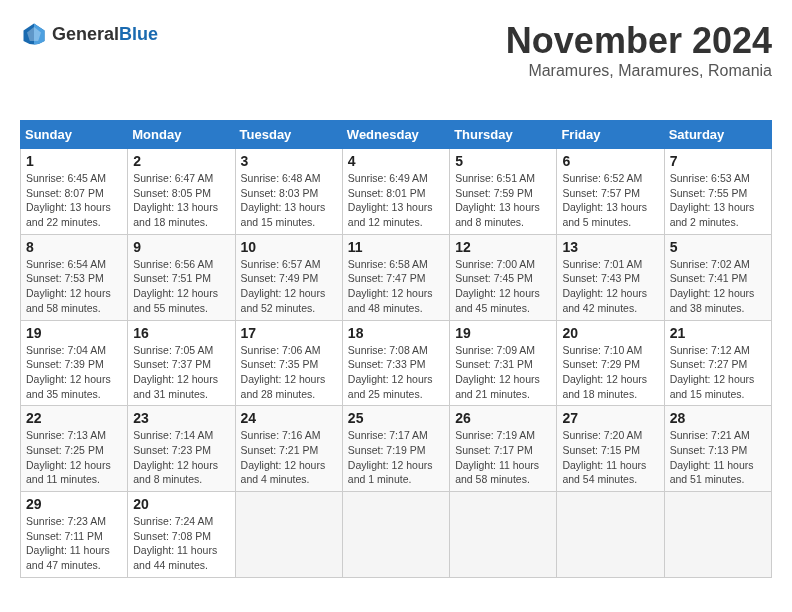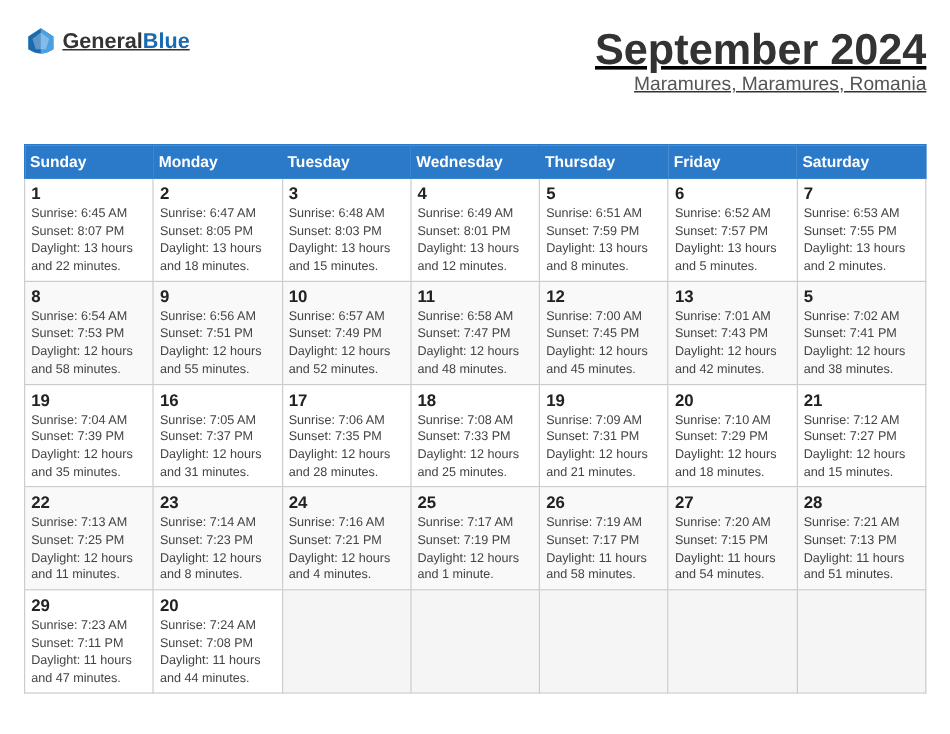--- a/index.html
+++ b/index.html
@@ -8,21 +8,20 @@
       background: #fff;
       width: 792px;
       min-height: 612px;
       padding: 20px;
     }
     .header-area {
       display: flex;
       justify-content: space-between;
       align-items: flex-start;
       margin-bottom: 10px;
-      text-decoration: underline;
     }
     .logo {
       display: flex;
       align-items: center;
       gap: 4px;
     }
     .logo-text-general { font-size: 18px; font-weight: bold; color: #333; }
     .logo-text-blue { font-size: 18px; font-weight: bold; color: #1a6ab0; }
     .logo-icon {
       width: 28px;
@@ -87,21 +86,21 @@
     <svg class="logo-icon" viewBox="0 0 40 40">
       <path d="M20 5 L35 15 L35 30 Q20 40 5 30 L5 15 Z" fill="#1a6ab0"></path>
       <path d="M20 5 L35 15 L35 30 Q27 35 20 35 L20 5Z" fill="#4da0e0"></path>
       <polygon points="20,10 30,18 26,30 14,30 10,18" fill="white" opacity="0.3"></polygon>
     </svg>
     <div>
       <span class="logo-text-general">General</span><span class="logo-text-blue">Blue</span>
     </div>
   </div>
   <div class="title-area">
-    <div class="main-title">September 2024</div>
+    <div class="main-title">November 2024</div>
     <div class="subtitle">Maramures, Maramures, Romania</div>
   </div>
 </div>
 
 <table>
   <thead>
     <tr>
       <th>Sunday</th>
       <th>Monday</th>
       <th>Tuesday</th>

